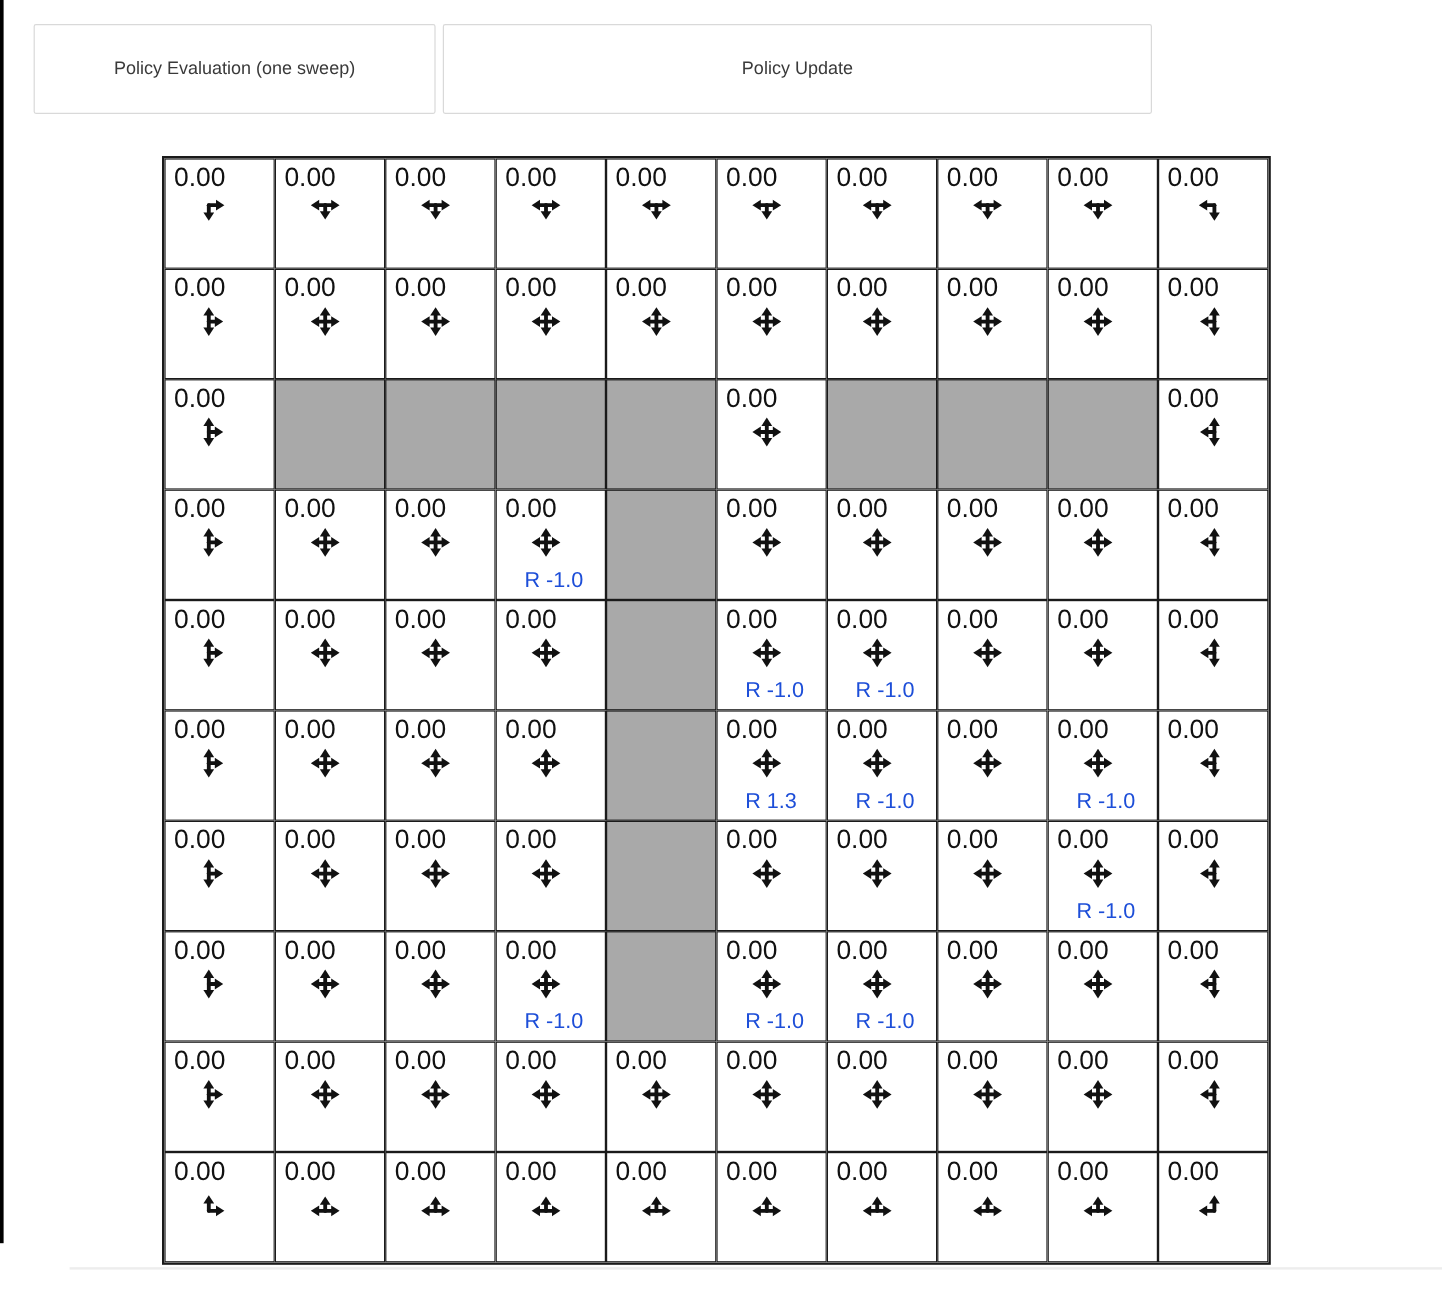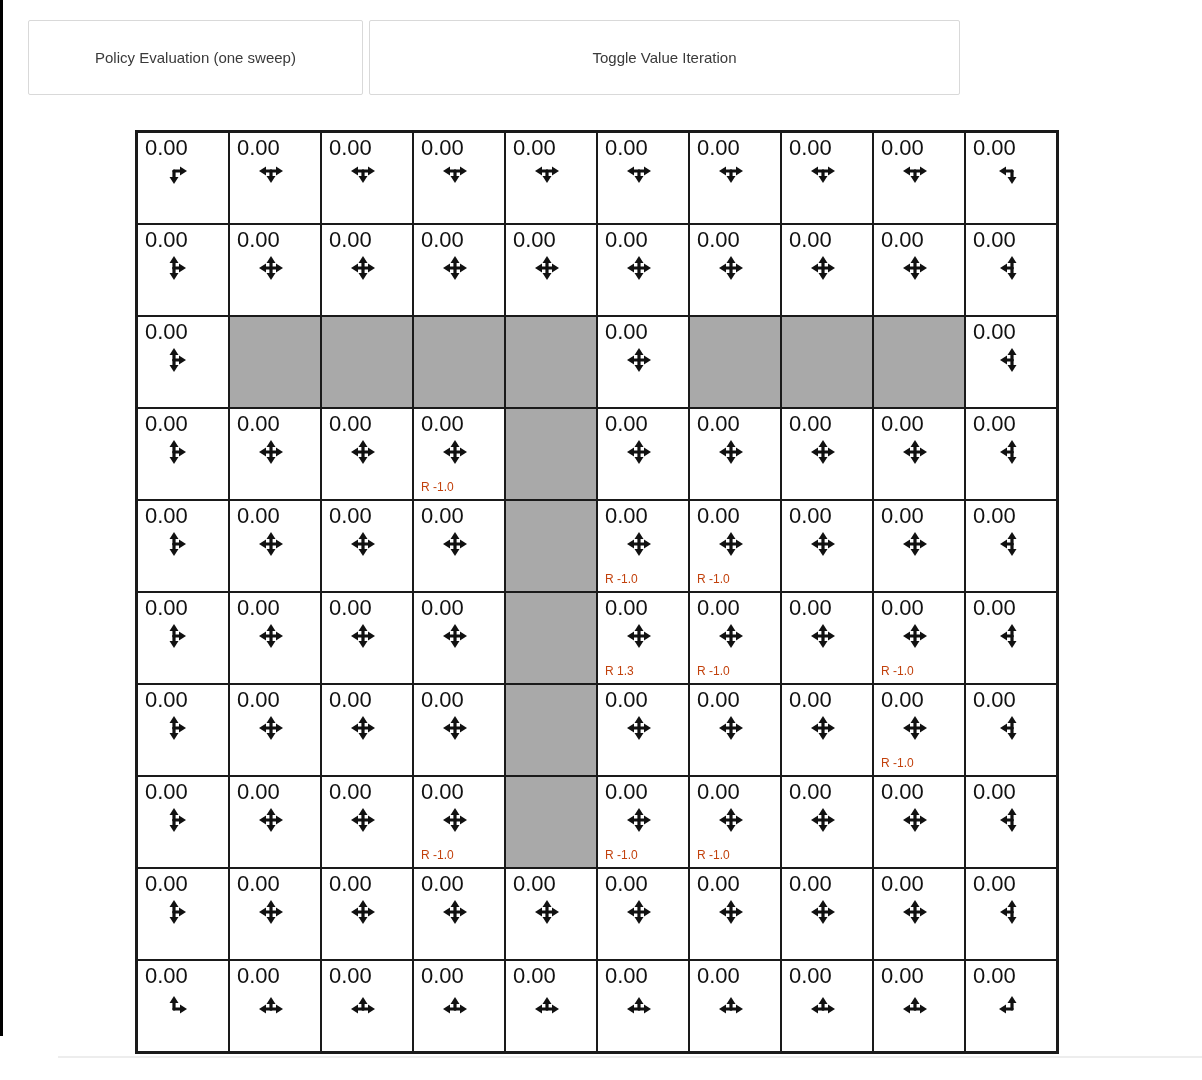--- a/index.html
+++ b/index.html
@@ -30,31 +30,31 @@
   .cell .value{
     position:absolute;top:3px;left:7px;font-size:22px;line-height:24px;color:#111;
     letter-spacing:0;
   }
   .cell .glyph{
     position:absolute;top:25px;left:0;width:100%;
     display:flex;justify-content:center;
   }
   .cell .glyph svg{display:block;transform:translateX(-4px);}
   .cell .reward{
-    position:absolute;bottom:5px;left:7px;font-size:12px;color:#c2410c;
+    position:absolute;bottom:5px;left:23px;font-size:18px;color:#1d4ed8;
   }
 </style>
 </head>
 <body>
 
 <div class="left-strip"></div>
 
 <div class="toolbar">
   <button class="btn wide">Policy Evaluation (one sweep)</button>
-  <button class="btn">Toggle Value Iteration</button>
+  <button class="btn">Policy Update</button>
 </div>
 
 <div class="grid" id="grid">
     <div class="cell">
       <span class="value">0.00</span>
       <div class="glyph">
         <svg width="36" height="36" viewBox="0 0 36 36">
           <line x1="13" y1="13" x2="21" y2="13" stroke="#111111" stroke-width="3.2" stroke-linecap="round"></line>
           <polygon points="26,13 19,17.5 19,8.5" fill="#111111"></polygon>
           <line x1="13" y1="13" x2="13" y2="21" stroke="#111111" stroke-width="3.2" stroke-linecap="round"></line>

